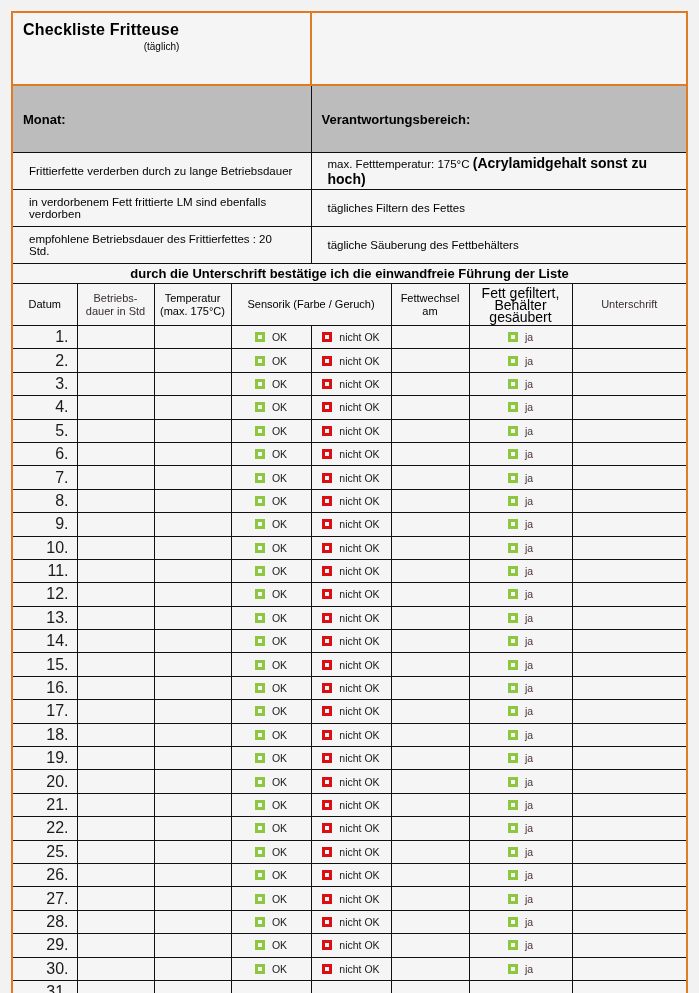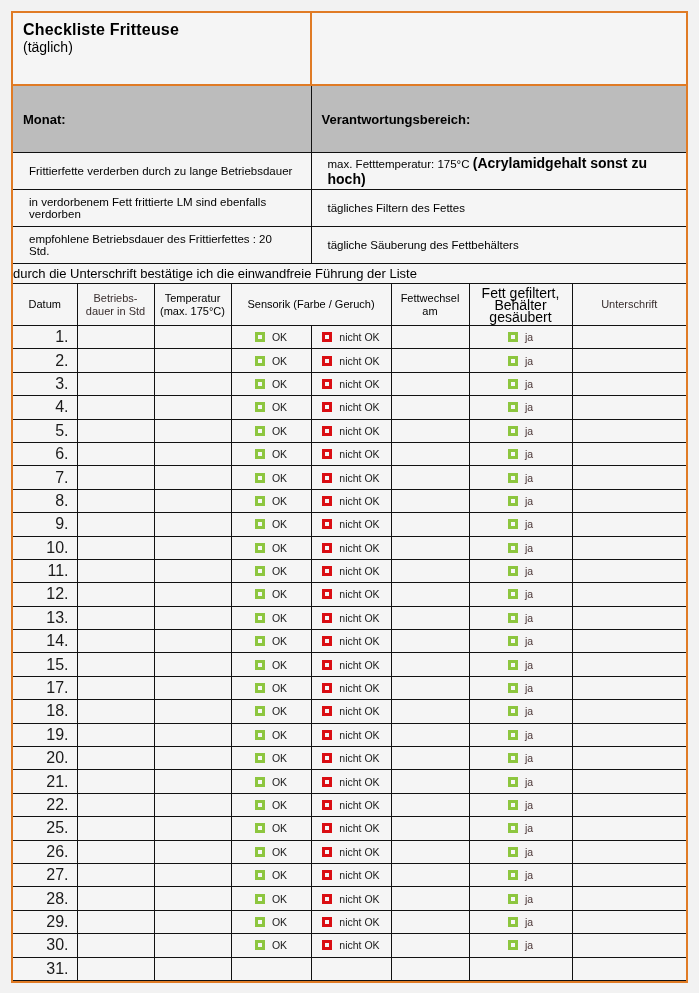--- a/index.html
+++ b/index.html
@@ -46,23 +46,24 @@
     border-top: none !important;
     border-left: none !important;
   }
   .title-main {
     font-size: 16px;
     font-weight: bold;
     letter-spacing: 0.2px;
     line-height: 19px;
   }
   .title-sub {
-    font-size: 14px;
+    font-size: 10px;
     line-height: 14px;
     margin-top: 1px;
+    text-align: center;
   }
   .title-blank {
     border-bottom: 2px solid #E07B25 !important;
     border-top: none !important;
     border-right: none !important;
     border-left: none !important;
   }
 
   
   .band {
@@ -86,23 +87,23 @@
   }
   .info.right { border-right: none !important; }
   .info .small {
     font-size: 14px;
     font-weight: bold;
   }
 
   
   .confirm {
     height: 19px;
-    text-align: left;
+    text-align: center;
     font-size: 13px;
-    font-weight: normal;
+    font-weight: bold;
     border-left: none !important;
     border-right: none !important;
   }
 
   
   .colhead {
     height: 39px;
     text-align: center;
     font-size: 11px;
     line-height: 13px;
@@ -590,20 +591,45 @@
           <td></td>
           <td class="chk-cell">
             <div class="chk-wrap">
               <span class="box green"></span>
               <span class="chk-label ja">ja</span>
             </div>
           </td>
           <td class="sigcell"></td>
         </tr>
         <tr class="datarow">
+          <td class="daycell">16.</td>
+          <td></td>
+          <td></td>
+          <td class="chk-cell">
+            <div class="chk-wrap">
+              <span class="box green"></span>
+              <span class="chk-label">OK</span>
+            </div>
+          </td>
+          <td class="chk-cell">
+            <div class="chk-wrap">
+              <span class="box red"></span>
+              <span class="chk-label">nicht OK</span>
+            </div>
+          </td>
+          <td></td>
+          <td class="chk-cell">
+            <div class="chk-wrap">
+              <span class="box green"></span>
+              <span class="chk-label ja">ja</span>
+            </div>
+          </td>
+          <td class="sigcell"></td>
+        </tr>
+        <tr class="datarow">
           <td class="daycell">17.</td>
           <td></td>
           <td></td>
           <td class="chk-cell">
             <div class="chk-wrap">
               <span class="box green"></span>
               <span class="chk-label">OK</span>
             </div>
           </td>
           <td class="chk-cell">

